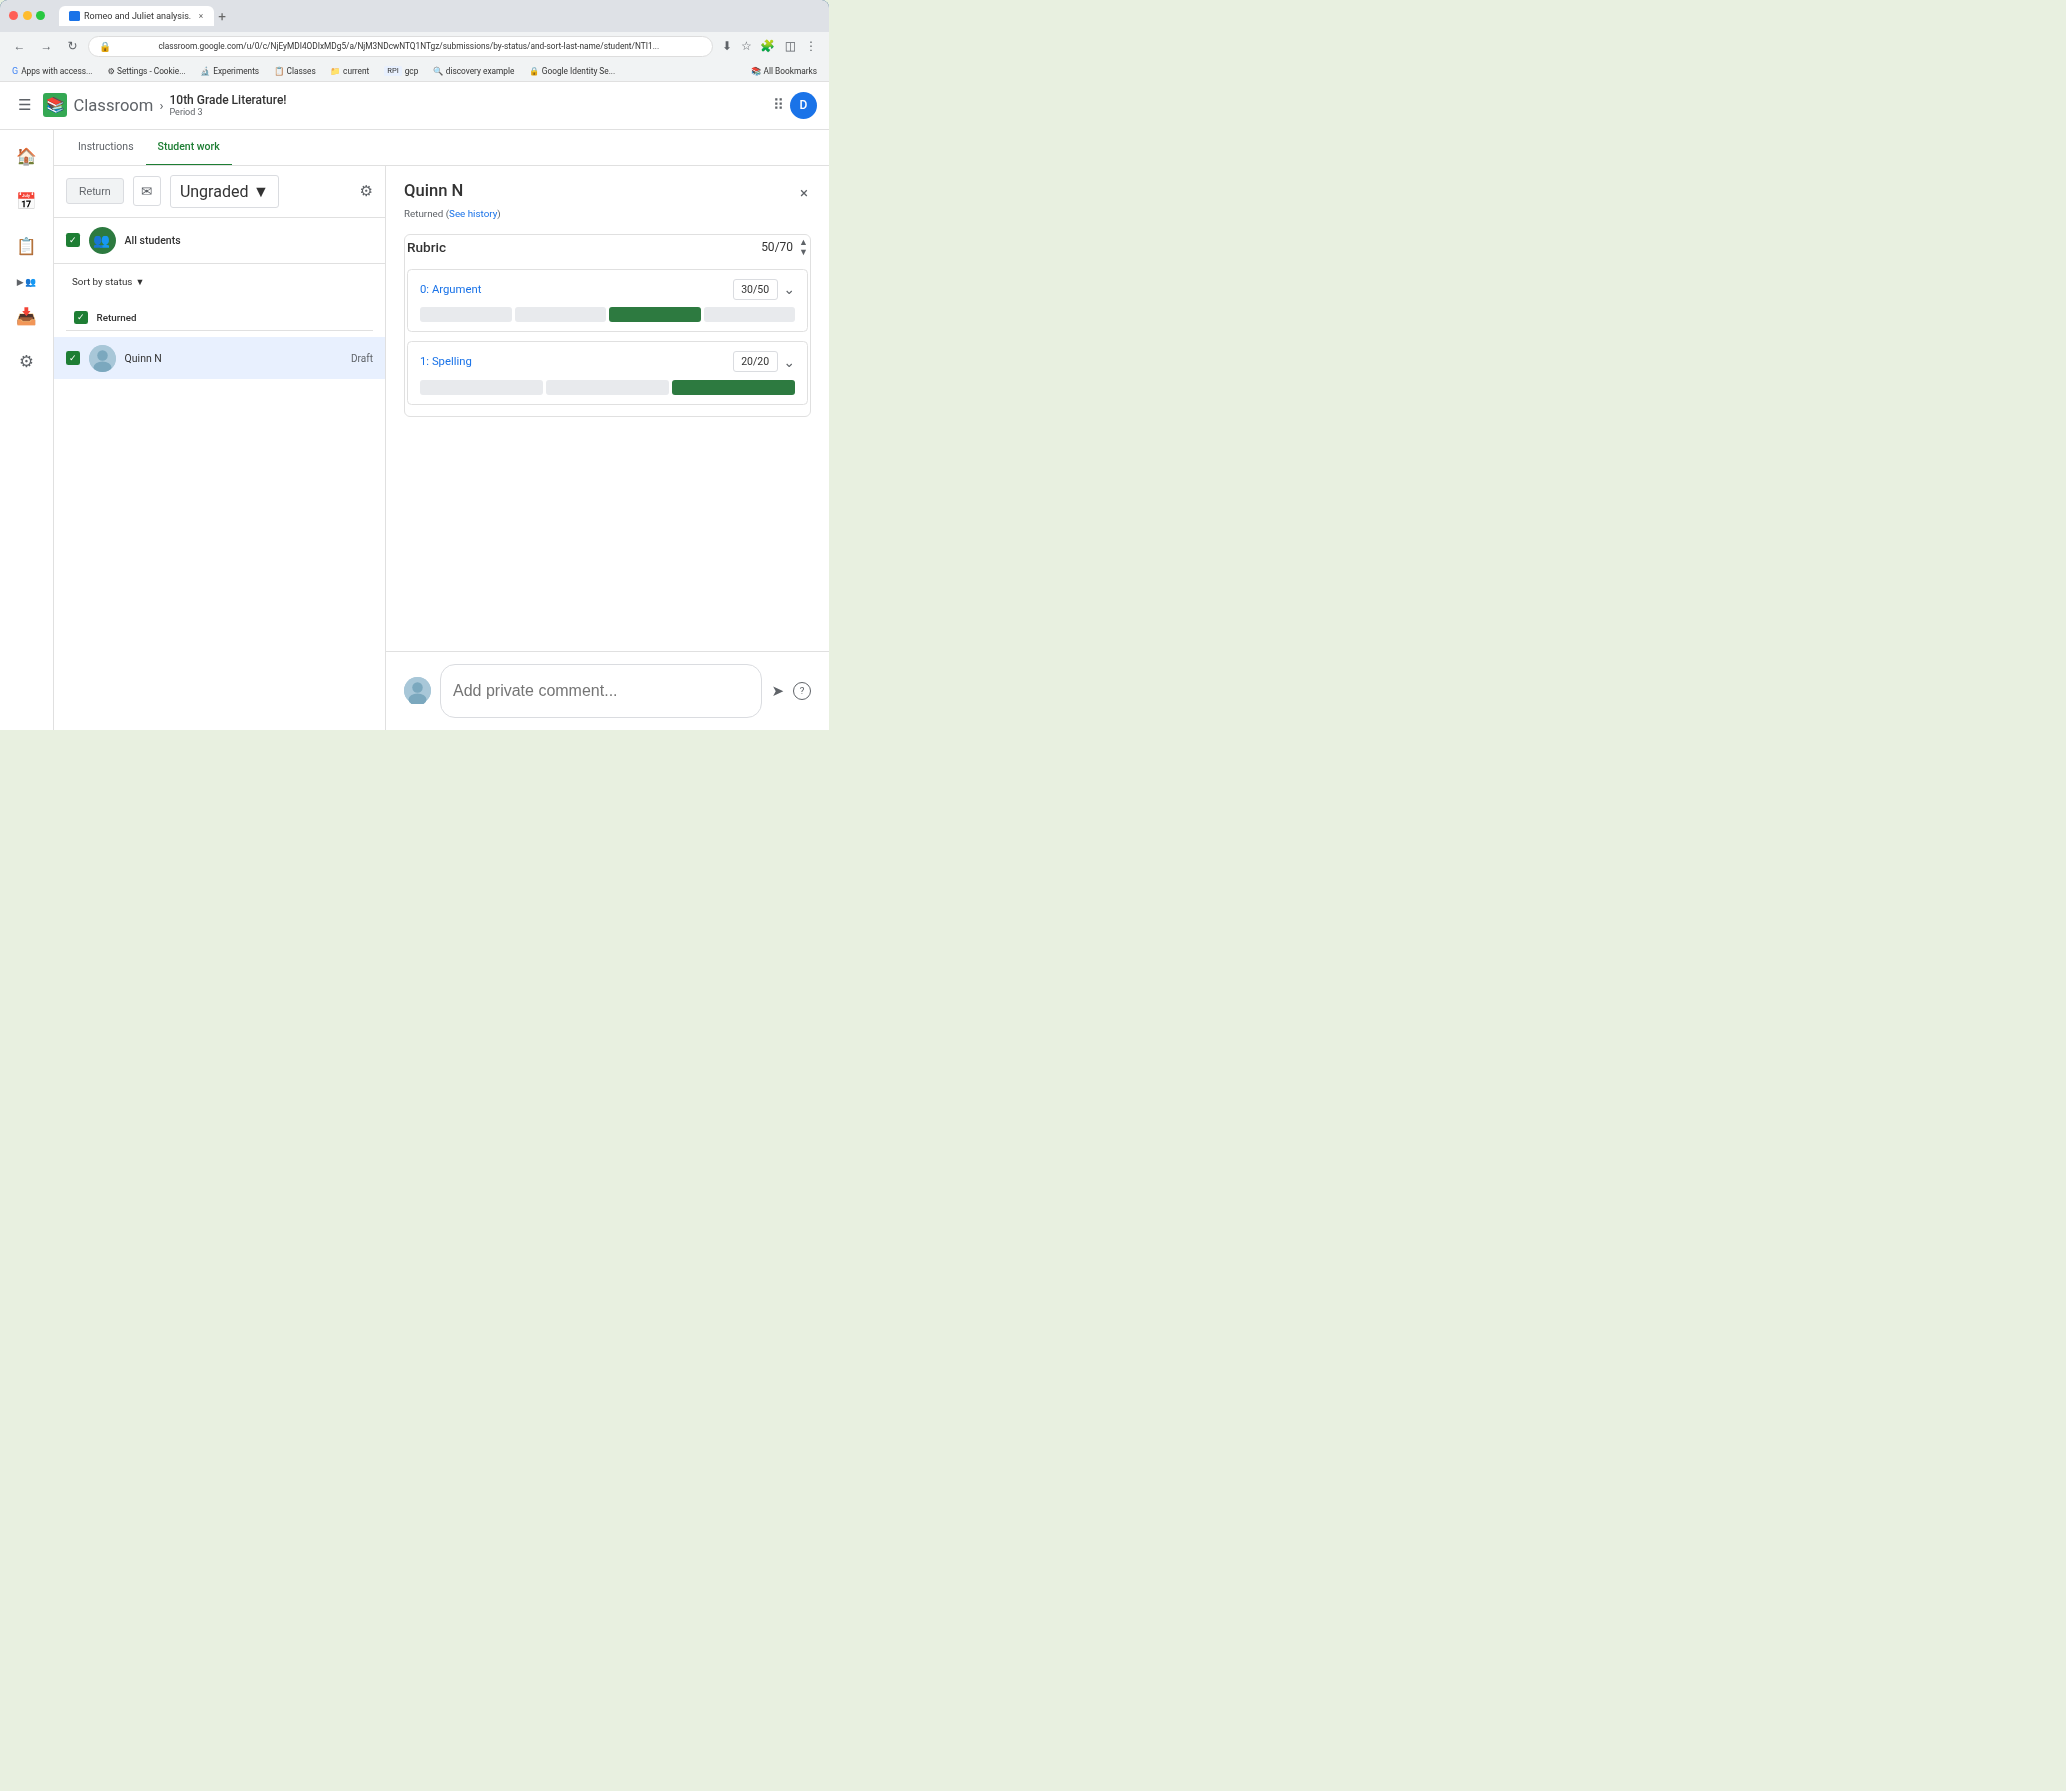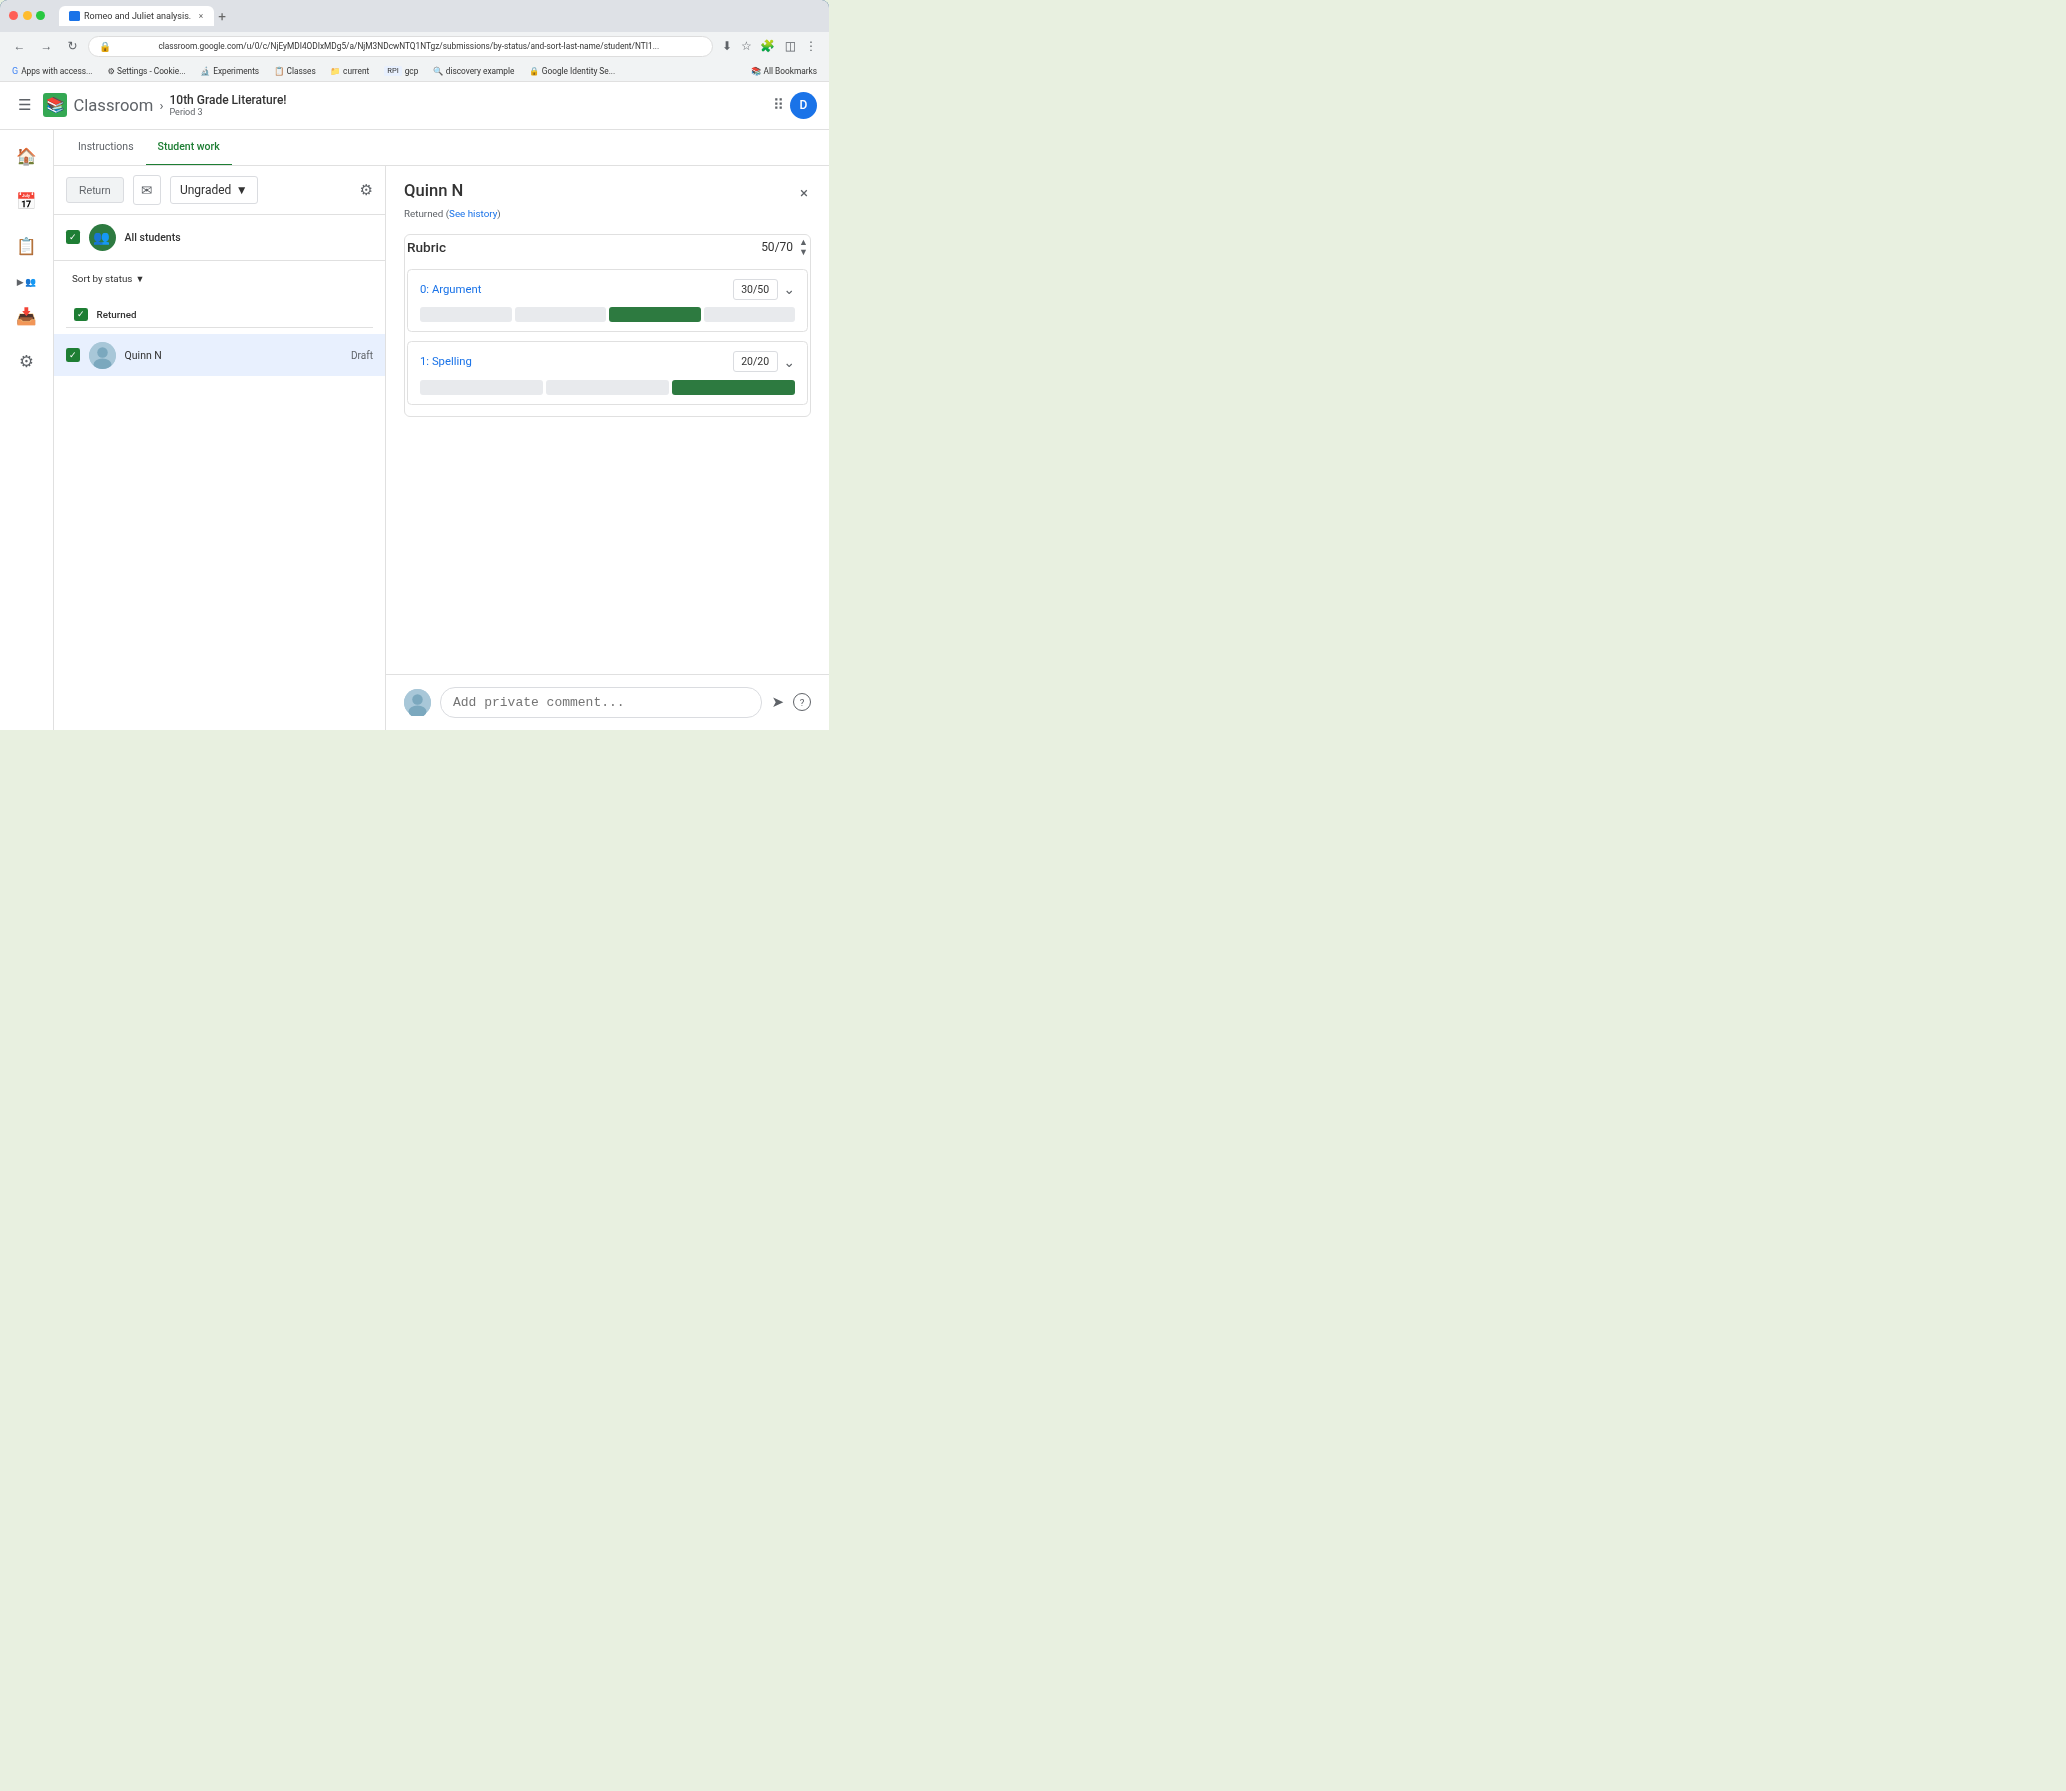--- a/index.html
+++ b/index.html
@@ -54,21 +54,21 @@
     .tab-item { padding: 10.5px 12px; font-size: 10.5px; color: #5f6368; cursor: pointer; border-bottom: 1.5px solid transparent; }
     .tab-item.active { color: #1e7e34; border-bottom: 1.5px solid #1e7e34; font-weight: 500; }
 
     .content-area { display: flex; flex: 1; overflow: hidden; }
 
     
     .left-panel { width: 332px; border-right: 0.8px solid #e0e0e0; display: flex; flex-direction: column; overflow-y: auto; }
     .left-panel-toolbar { padding: 9px 12px; display: flex; align-items: center; gap: 9px; border-bottom: 0.8px solid #e0e0e0; }
     .return-btn { background: #f1f3f4; border: 0.8px solid #dadce0; border-radius: 3px; padding: 6px 12px; font-size: 10.5px; color: #5f6368; cursor: pointer; }
     .mail-btn { background: none; border: 0.8px solid #dadce0; border-radius: 3px; padding: 6px 7.5px; color: #5f6368; cursor: pointer; font-size: 13.6px; }
-    .grade-select { background: none; border: 0.8px solid #dadce0; border-radius: 3px; padding: 6px 9px; font-size: 12px; color: #333; cursor: pointer; display: flex; align-items: center; gap: 4.5px; }
+    .grade-select { background: none; border: 0.8px solid #dadce0; border-radius: 3px; padding: 6px 9px; font-size: 16px; color: #333; cursor: pointer; display: flex; align-items: center; gap: 4.5px; }
     .settings-btn { margin-left: auto; color: #5f6368; font-size: 15px; cursor: pointer; }
 
     .student-list-header { padding: 9px 12px; display: flex; align-items: center; gap: 9px; border-bottom: 0.8px solid #e0e0e0; }
     .checkbox { width: 13.6px; height: 13.6px; border-radius: 2.3px; background: #1e7e34; display: flex; align-items: center; justify-content: center; cursor: pointer; }
     .checkbox-checked::after { content: '✓'; color: white; font-size: 9px; }
     .all-students-icon { width: 27px; height: 27px; border-radius: 50%; background: #2d7a40; display: flex; align-items: center; justify-content: center; color: white; font-size: 13.6px; }
     .all-students-label { font-size: 10.5px; color: #333; font-weight: 500; }
 
     .sort-bar { padding: 7.5px 12px; display: flex; align-items: center; }
     .sort-dropdown { display: flex; align-items: flex-end; gap: 3px; color: #333; font-size: 9.8px; cursor: pointer; padding: 4.5px 6px; border-radius: 3px; }
@@ -108,21 +108,21 @@
     .chevron-down { color: #5f6368; font-size: 13.6px; cursor: pointer; }
 
     .rating-bar { display: flex; gap: 3px; }
     .rating-segment { height: 15px; border-radius: 3px; flex: 1; }
     .rating-segment.empty { background: #e8eaed; }
     .rating-segment.selected { background: #2d7a40; }
 
     
     .comment-area { margin-top: auto; border-top: 0.8px solid #e0e0e0; padding: 12px 18px; display: flex; align-items: center; gap: 9px; }
     .comment-avatar { width: 27px; height: 27px; border-radius: 50%; background: #a8c7d8; flex-shrink: 0; }
-    .comment-input { flex: 1; border: 0.8px solid #dadce0; border-radius: 15px; padding: 7px 12px; font-size: 13px; color: #5f6368; outline: none; font-family: Liberation Mono, monospace; }
+    .comment-input { flex: 1; border: 0.8px solid #dadce0; border-radius: 15px; padding: 17px 12px; font-size: 16px; color: #5f6368; outline: none; }
     .send-btn { color: #5f6368; font-size: 15px; cursor: pointer; }
     .help-btn { width: 18px; height: 18px; border-radius: 50%; border: 1.5px solid #5f6368; display: flex; align-items: center; justify-content: center; color: #5f6368; font-size: 9.8px; cursor: pointer; }
   </style>
 </head>
 <body>
 
 <div class="browser-chrome">
 
   <div class="browser-titlebar">
     <div class="traffic-lights">

